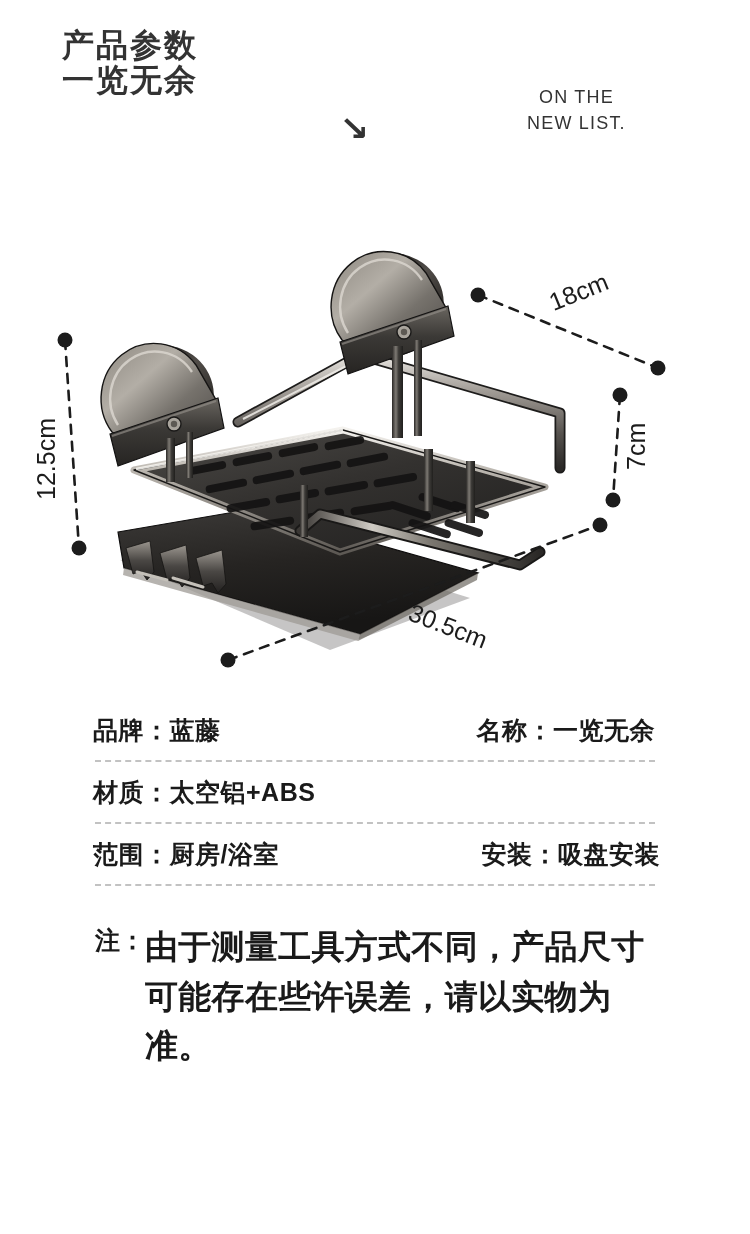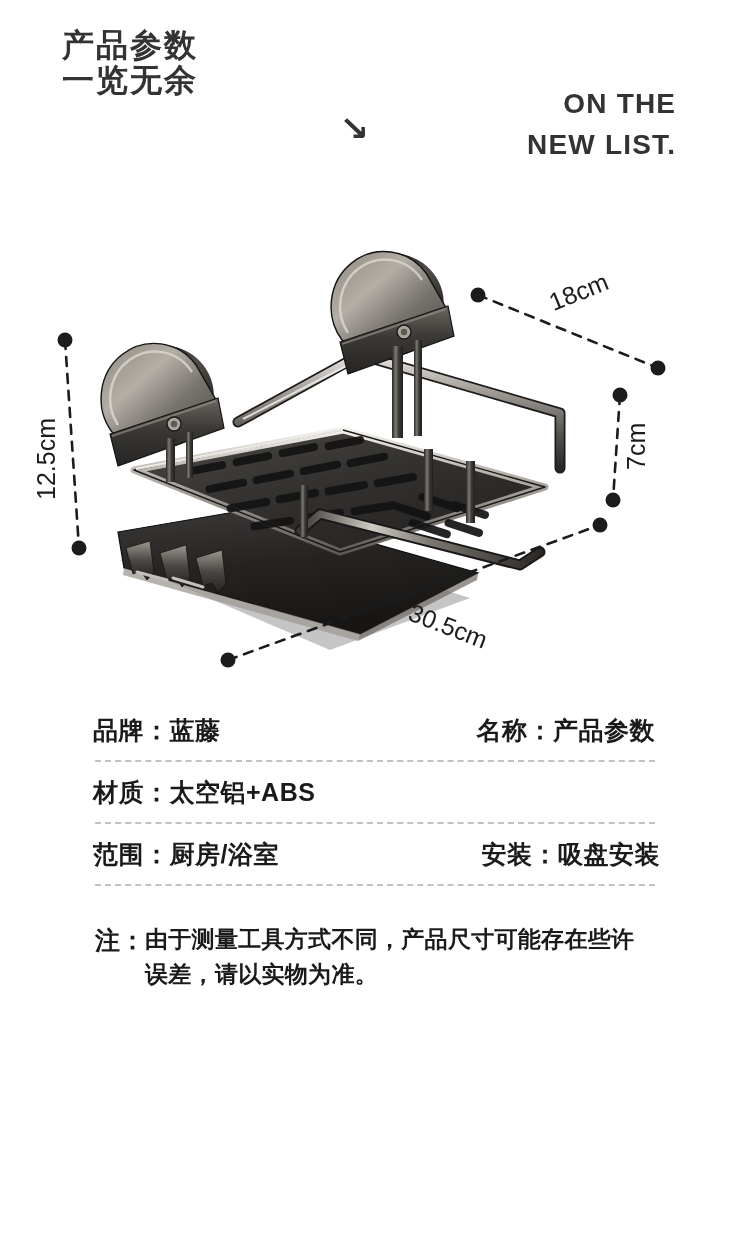--- a/index.html
+++ b/index.html
@@ -19,22 +19,22 @@
     color:#333333; letter-spacing:2px;
     white-space:pre-line;
   }
   .title-arrow {
     position:absolute; left:340px; top:108px;
     font-size:34px; color:#333333; font-weight:bold;
     transform:scaleX(1.05);
   }
   .title-en {
     position:absolute; left:527px; top:84px;
-    font-size:28px; font-weight:bold; line-height:1.45;
-    color:#333333; letter-spacing:1.2px; text-align:right;
+    font-size:18px; font-weight:normal; line-height:1.45;
+    color:#333333; letter-spacing:1.2px; text-align:center;
     white-space:pre-line;
   }
 
   
   .product-area { position:absolute; left:0; top:200px; width:750px; height:500px; }
   .product-svg { position:absolute; left:0; top:0; }
 
   
   .dim-label {
     position:absolute; font-size:25px; font-weight:500;
@@ -65,21 +65,21 @@
   }
   .note-row {
     padding:0 95px; margin-top:36px;
     display:flex; align-items:flex-start;
   }
   .note-label {
     font-size:25px; font-weight:bold; color:#1a1a1a;
     flex:0 0 auto; line-height:1.5;
   }
   .note-text {
-    font-size:23px; font-weight:bold; color:#1a1a1a;
+    font-size:33px; font-weight:bold; color:#1a1a1a;
     line-height:1.5; letter-spacing:0.3px;
   }
 </style>
 </head>
 <body>
 
 <div id="page">
 
   <div class="header">
     <div class="title-cn">产品参数
@@ -283,21 +283,21 @@
       <div class="dim-label dim-125">12.5cm</div>
       <div class="dim-label dim-7">7cm</div>
       <div class="dim-label dim-305">30.5cm</div>
     </div>
   </div>
 
   <div class="specs">
 
     <div class="spec-row">
       <span class="spec-cell">品牌：蓝藤</span>
-      <span class="spec-cell second">名称：产品参数</span>
+      <span class="spec-cell second">名称：一览无余</span>
     </div>
 
     <div class="divider"></div>
 
     <div class="spec-row">
       <span class="spec-cell">材质：太空铝+ABS</span>
     </div>
 
     <div class="divider"></div>
 

